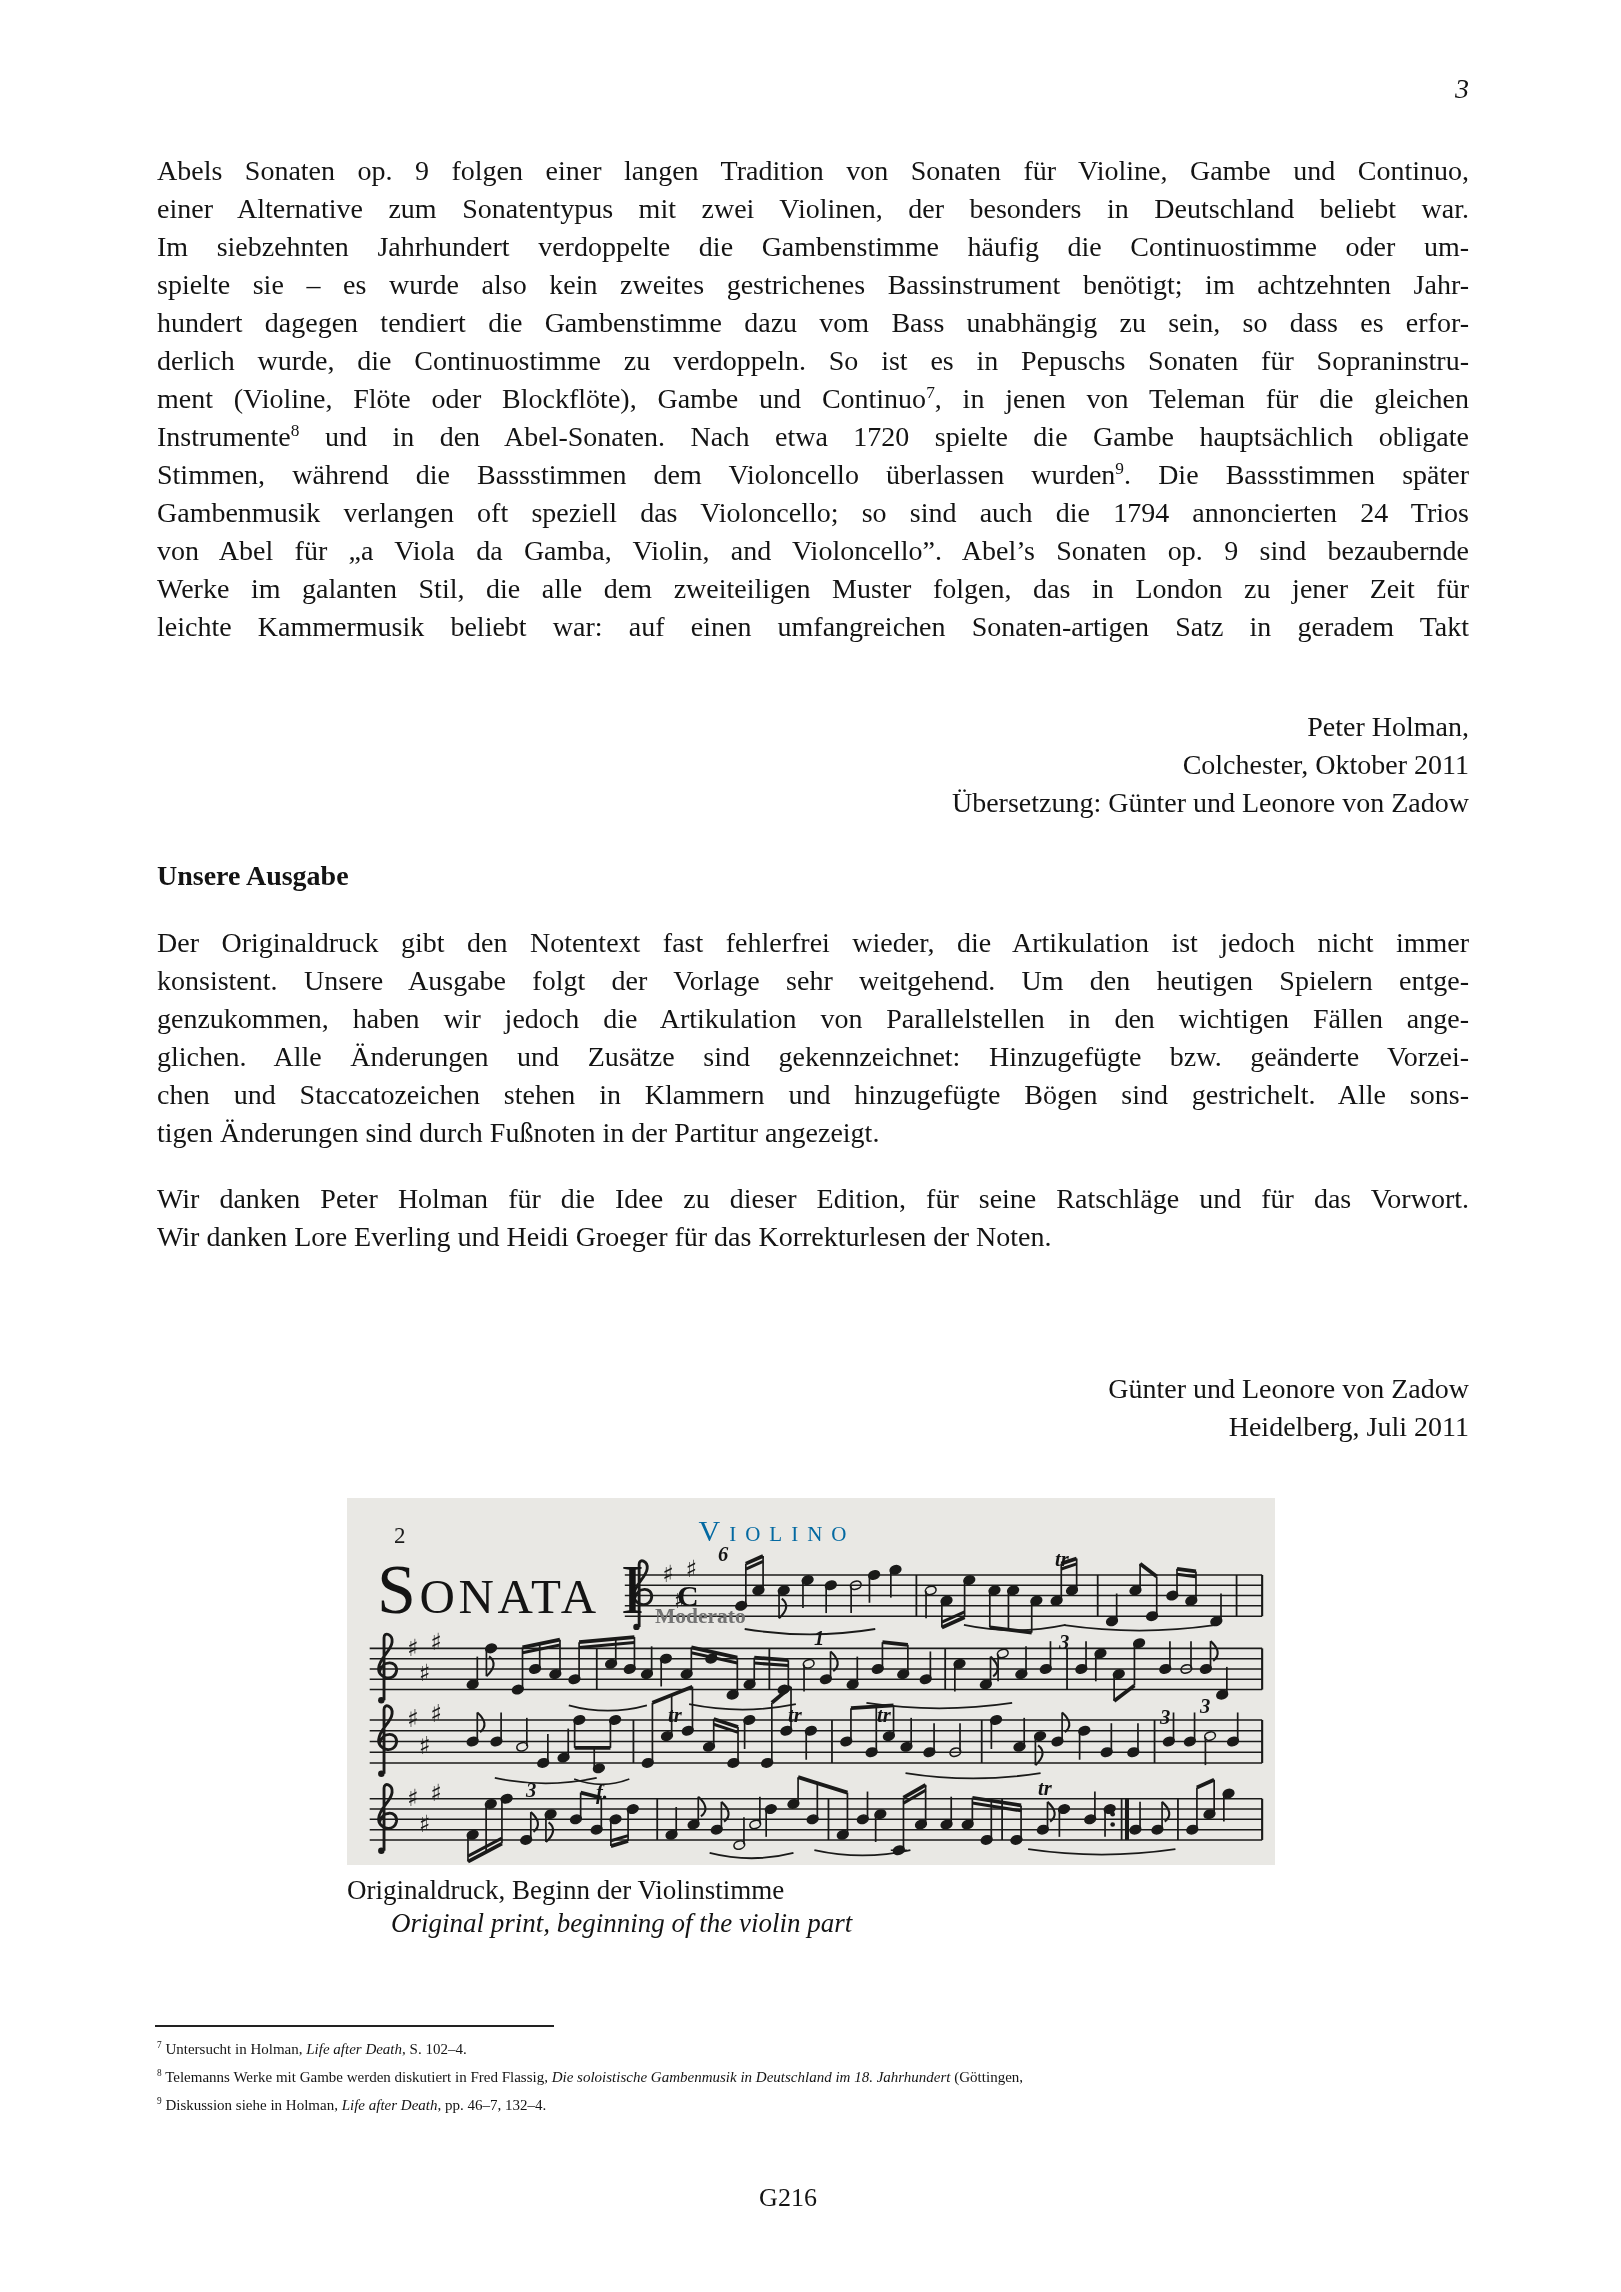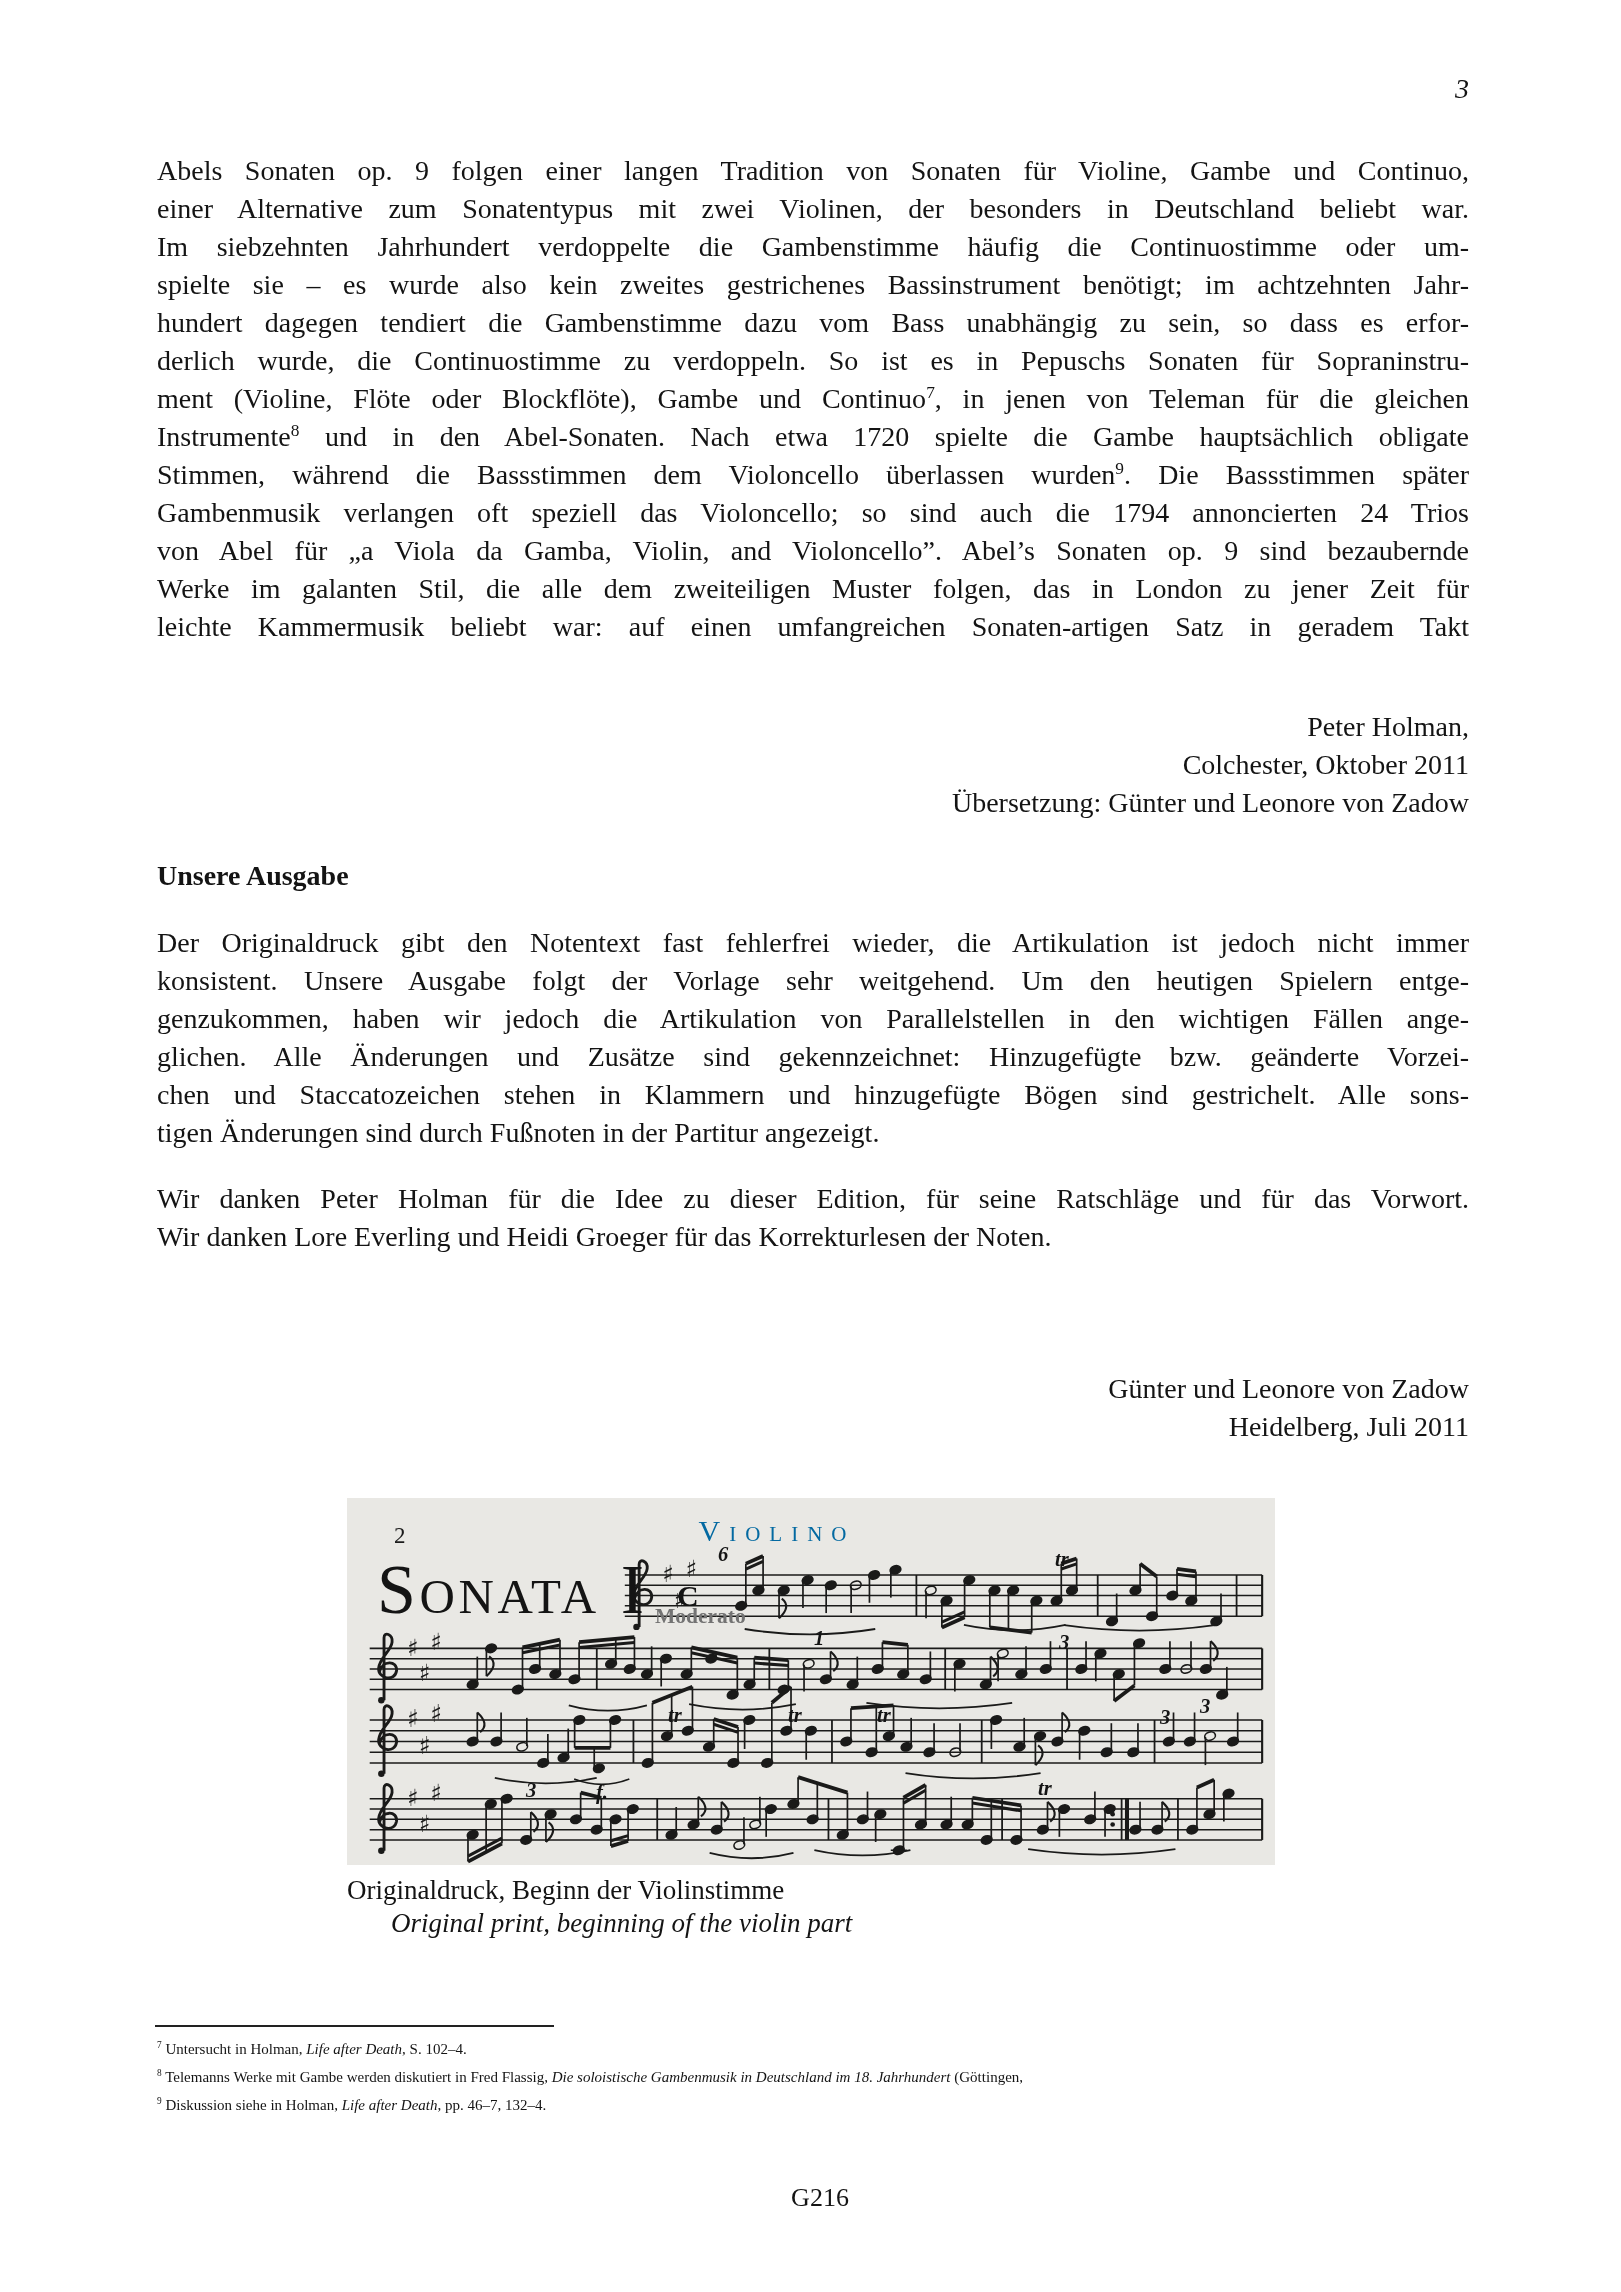--- a/index.html
+++ b/index.html
@@ -32,21 +32,21 @@
   .tempo  { position:absolute; left:308px; top:106px; font-size:21.5px; font-weight:bold; color:#737373; }
   .timesig{ position:absolute; left:330px; top:81px; font-size:30px; font-weight:bold; color:#141414; }
   .ann    { position:absolute; font-size:20.6px; font-style:italic; font-weight:600; color:#141414; }
 
   .caption{ position:absolute; left:347px; top:1874px; font-size:27px; line-height:33px; }
   .caption .en { font-style:italic;margin-left:44px; }
 
   .fnsep  { position:absolute; left:155px; top:2025px; width:399px; height:1.8px; background:#222; }
   .fns    { position:absolute; left:157px; top:2035px; width:1312px; font-size:15px; line-height:28px; }
   .fns .line { min-height:28px; }
-  .footer { position:absolute; left:0; top:2183px; width:1576px; text-align:center; font-size:26px;margin-left:32px; }
+  .footer { position:absolute; left:0; top:2183px; width:1576px; text-align:center; font-size:26px; }
 </style>
 </head>
 <body>
 
 <div class="page">
 
   <div class="pageno">3</div>
 
   <div class="txt" style="top:152px;">
       <div class="line j"><span>Abels Sonaten op. 9 folgen einer langen Tradition von Sonaten für Violine, Gambe und Continuo,</span></div>

